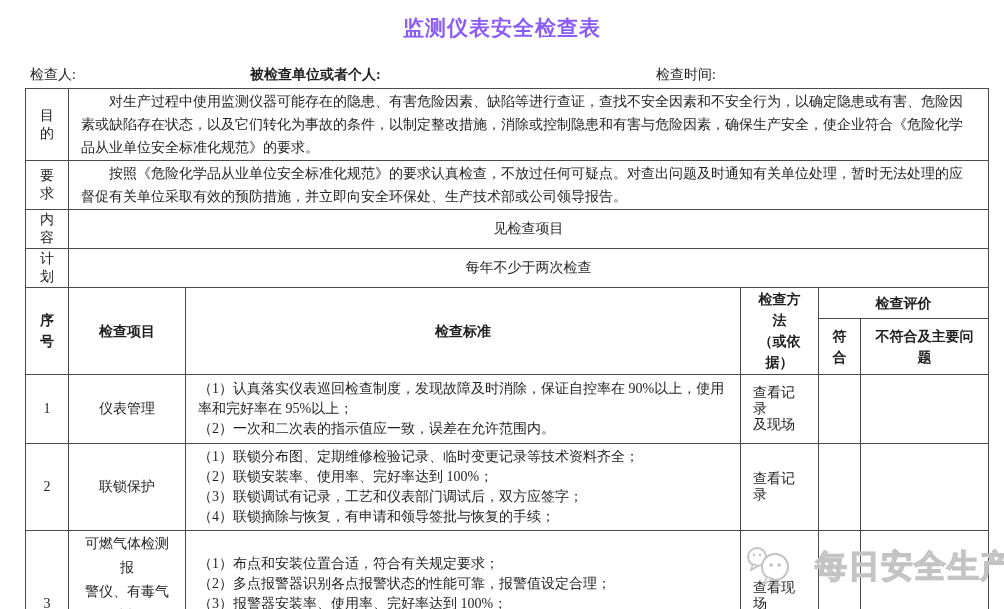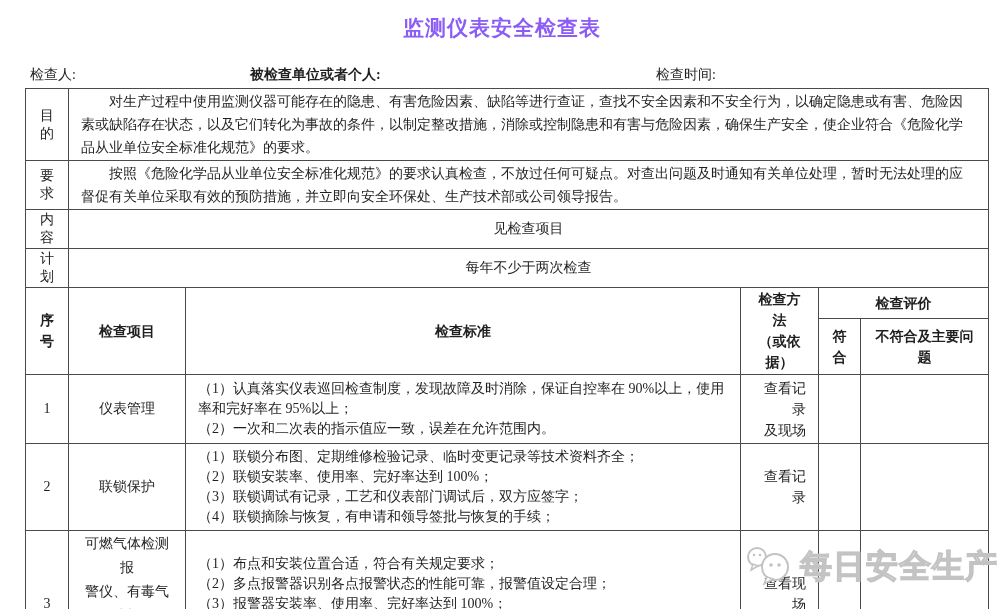--- a/index.html
+++ b/index.html
@@ -24,38 +24,38 @@
   table.sheet td {
     border:1px solid #4a4a4a; padding:1px 12px; vertical-align:middle;
     overflow:hidden;
   }
   .lbl   { text-align:center; padding:1px 2px;margin-top:8px; }
   .para  { line-height:23px; text-indent:2em; padding:2px 8px; }
   .center{ text-align:center; }
   .pre   { white-space:pre-line; }
   .hdr   { text-align:center; line-height:21px;font-weight:bold; }
   .std   { line-height:20px; padding:3px 6px 3px 8px; }
-  .method{ text-align:right; line-height:21px; }
+  .method{ text-align:left; line-height:16px; }
   .proj  { text-align:center; line-height:24px; padding:1px 2px; }
   .footer-lbl { text-align:center; line-height:27px; }
 
   tr.r-purpose   td { height:66px; }
   tr.r-require   td { height:45px; }
   tr.r-content   td { height:20px; }
   tr.r-plan      td { height:20px; }
   tr.r-head1     td { height:22px; }
   tr.r-head2     td { height:20px; }
   tr.r-item1     td { height:66px; }
   tr.r-item2     td { height:84px; }
   tr.r-item3     td { height:100px; }
   tr.r-footer    td { height:50px; }
 
   .watermark {
     position:absolute; top:541px; left:744px; width:252px; height:52px;
-    display:flex; align-items:center; gap:4px; z-index:5; pointer-events:none;
+    display:flex; align-items:center; gap:19px; z-index:5; pointer-events:none;
   }
   .wm-text {
     font-family:"Liberation Sans","DejaVu Sans",sans-serif;
     font-size:32px; font-weight:bold; letter-spacing:1px;
     color:#fefefe; -webkit-text-stroke:1.2px #c3c3c3;
     text-shadow:0 0 1px #d8d8d8;
     white-space:nowrap;
   }
 </style>
 </head>

